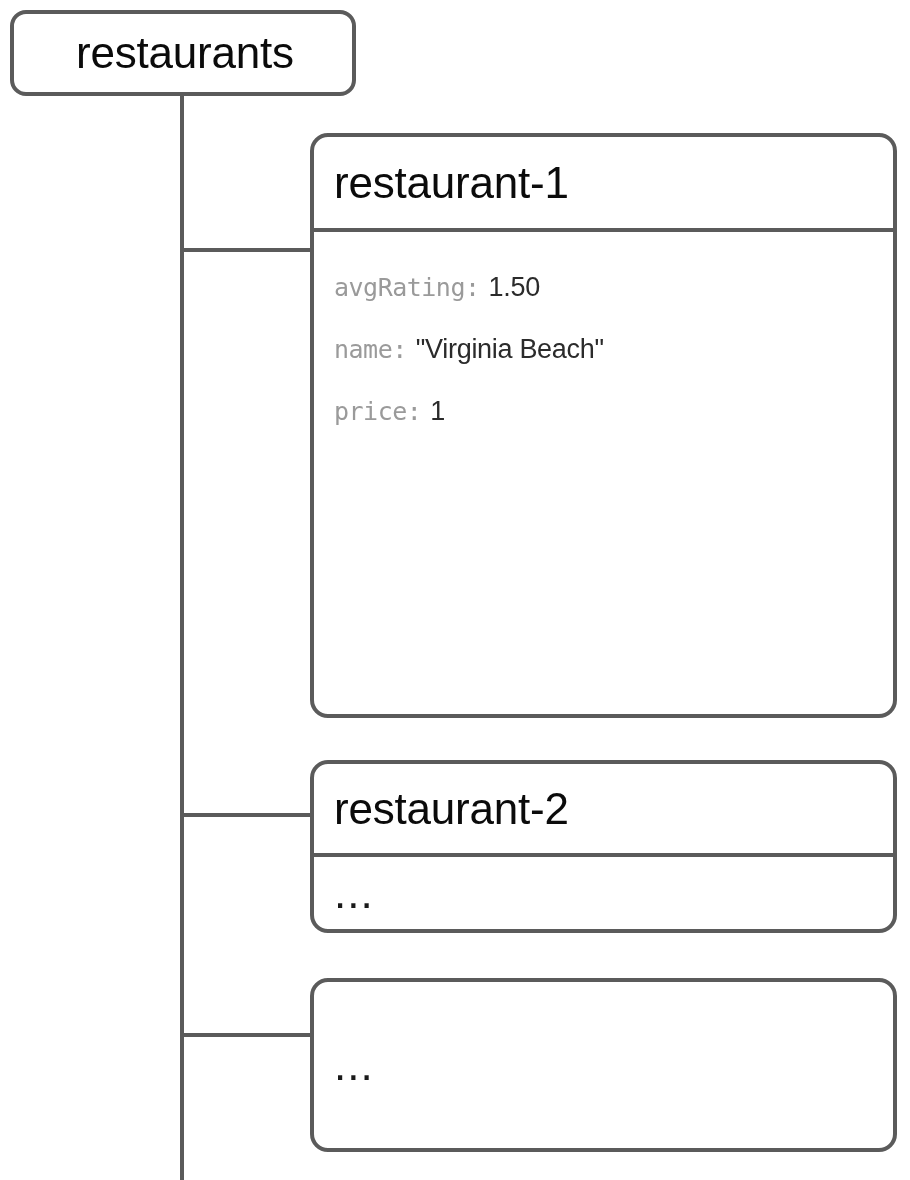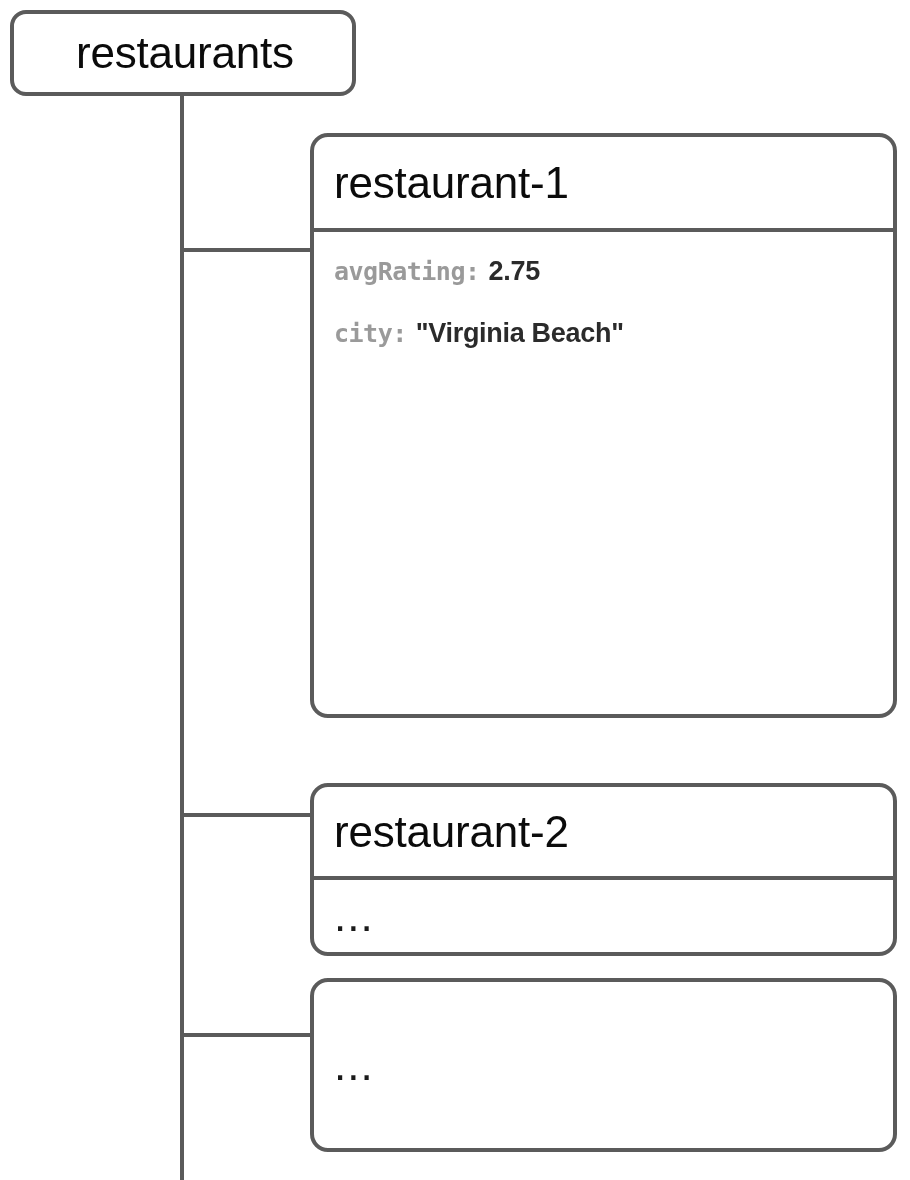--- a/index.html
+++ b/index.html
@@ -84,30 +84,29 @@
     padding-left: 20px;
     box-sizing: border-box;
     position: relative;
   }
 
   
   #card-restaurant-1 { top: 133px; height: 585px; }
   #card-restaurant-1 .doc-title { height: 95px; }
 
   
-  #card-restaurant-2 { top: 783px; height: 173px; }
+  #card-restaurant-2 { top: 760px; height: 173px; }
   #card-restaurant-3 { top: 978px; height: 174px; }
   #card-restaurant-2 .doc-title,
   #card-restaurant-3 .doc-title { height: 93px; }
 
   
   .field-list {
     position: relative;
-    padding-top: 8px;
-    font-weight: bold;
+    padding-top: 24px;
   }
   .field-row {
     height: 62px;
     display: flex;
     align-items: center;
     white-space: nowrap;
   }
   .field-key {
     font-family: "DejaVu Sans Mono", monospace;
     font-size: 25px;
@@ -154,32 +153,36 @@
     <span class="root-label">restaurants</span>
   </div>
 
   <div class="node doc-card" id="card-restaurant-1">
     <div class="doc-title">restaurant-1</div>
     <div class="doc-body">
       <div class="field-list">
 
         <div class="field-row">
           <span class="field-key">avgRating:</span>
-          <span class="field-val">2.75</span>
+          <span class="field-val">1.50</span>
         </div>
 
 
         <div class="field-row">
-          <span class="field-key">city:</span>
+          <span class="field-key">name:</span>
           <span class="field-val">"Virginia Beach"</span>
         </div>
 
 
 
 
+        <div class="field-row">
+          <span class="field-key">price:</span>
+          <span class="field-val">1</span>
+        </div>
 
       </div>
     </div>
   </div>
 
   <div class="node doc-card" id="card-restaurant-2">
     <div class="doc-title">restaurant-2</div>
     <div class="doc-body">
       <div class="ellipsis">...</div>
     </div>

